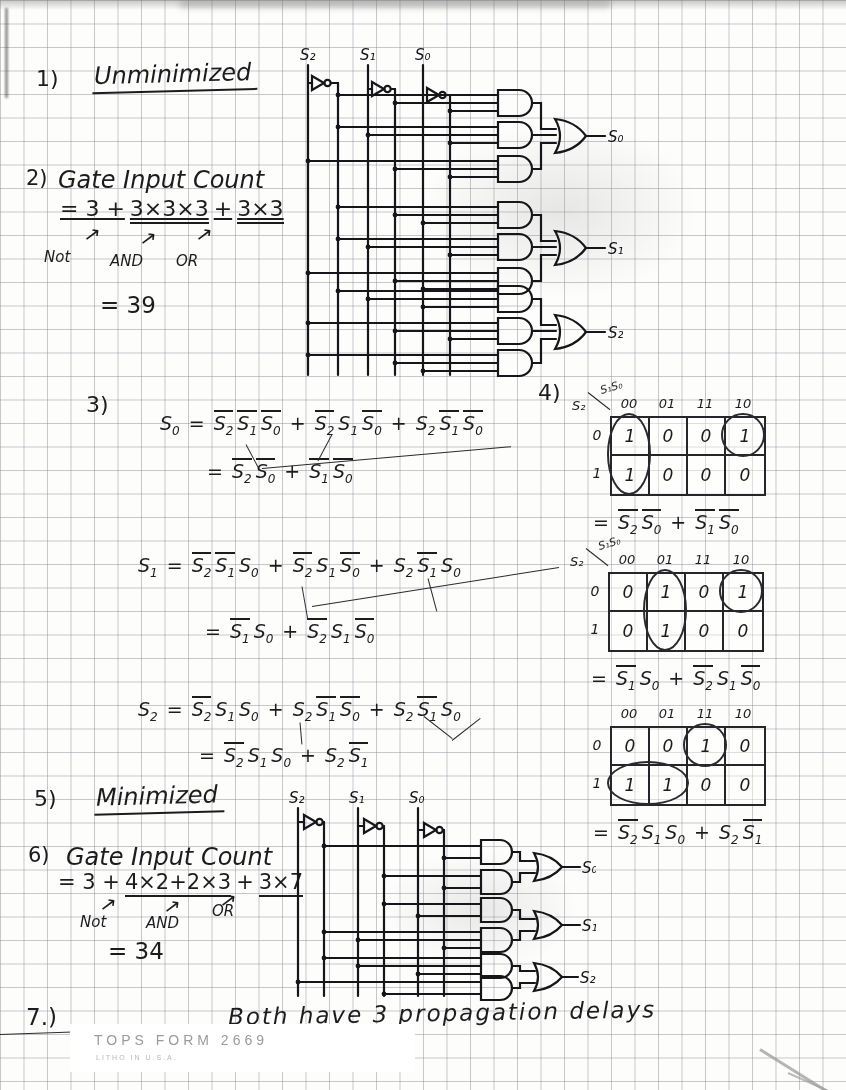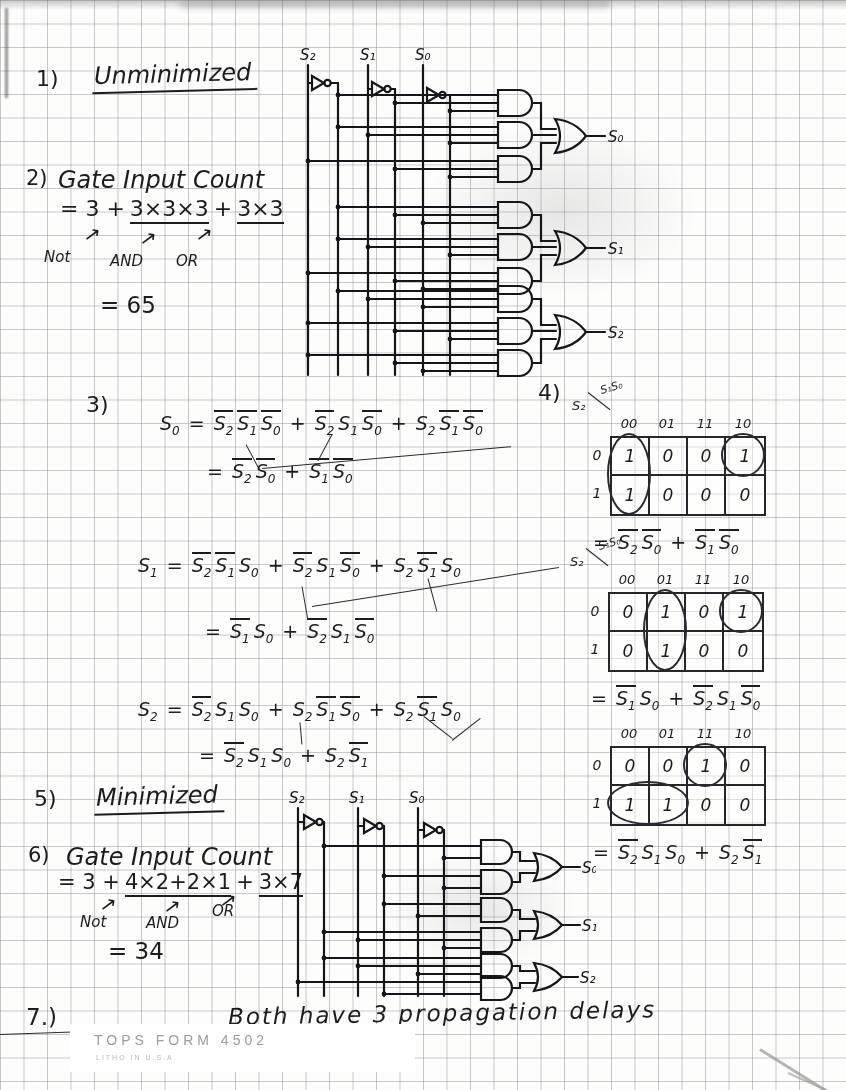--- a/index.html
+++ b/index.html
@@ -24,21 +24,21 @@
   .eq{font-size:19px;font-style:italic;}
   .eq .op{margin:0 7px;font-style:normal;}
   .eq .v{display:inline-block;line-height:1.15;margin:0 2px;padding-top:3px;}
   .eq .v sub{font-size:12px;}
   .eq .bar{border-top:2px solid #1c1c1e;padding-top:1px;}
   .stroke{position:absolute;height:0;border-top:1.7px solid #2a2a2e;transform-origin:left center;}
   .kmap{position:absolute;}
   .km-corner-top{position:absolute;font-size:11px;font-style:italic;transform:rotate(-16deg);}
   .km-corner-left{position:absolute;font-size:13px;font-style:italic;}
   .km-slash{position:absolute;width:28px;height:0;border-top:1.6px solid #26262a;transform:rotate(38deg);transform-origin:left center;}
-  .km-head{display:flex;margin-left:26px;height:20px;margin-top:20px;}
+  .km-head{display:flex;margin-left:26px;height:20px;}
   .km-head div{width:38px;text-align:center;font-size:13px;font-style:italic;}
   .km-body{display:flex;}
   .km-rows{width:26px;display:flex;flex-direction:column;}
   .km-rows div{height:38px;line-height:38px;text-align:center;font-size:14px;font-style:italic;}
   .km-wrap{position:relative;}
   .km-table{border:2.6px solid #26262a;display:grid;grid-template-columns:repeat(4,38px);grid-auto-rows:38px;background:rgba(255,255,255,.4);}
   .km-cell{border-right:2px solid #26262a;border-bottom:2px solid #26262a;display:flex;align-items:center;justify-content:center;font-size:17px;font-style:italic;}
   .km-cell.lc{border-right:none;}
   .km-cell.lr{border-bottom:none;}
   .km-oval{position:absolute;border:2.2px solid #2a2a2e;border-radius:50%;}
@@ -61,30 +61,30 @@
   <div class="smudge" style="left:420px;top:120px;width:280px;height:180px;background:radial-gradient(ellipse,rgba(150,150,150,.22),transparent 70%);"></div>
   <div class="smudge" style="left:380px;top:850px;width:200px;height:120px;background:radial-gradient(ellipse,rgba(150,150,150,.2),transparent 70%);"></div>
   <div class="smudge" style="left:760px;top:1048px;width:95px;height:0;border-top:3px solid rgba(150,150,150,.7);transform:rotate(32deg);transform-origin:left center;"></div>
   <div class="smudge" style="left:788px;top:1072px;width:70px;height:0;border-top:2px solid rgba(160,160,160,.7);transform:rotate(24deg);transform-origin:left center;"></div>
 
   <span class="abs hnum" style="left:36px;top:66px;">1)</span>
   <span class="abs htitle" style="left:92px;top:60px;">Unminimized</span>
 
   <span class="abs hnum" style="left:26px;top:166px;font-size:21px;">2)</span>
   <span class="abs subtitle" style="left:58px;top:166px;">Gate Input Count</span>
-  <div class="abs gexpr" style="left:60px;top:196px;">
+  <div class="abs gexpr" style="left:60px;top:196px;text-decoration:underline;">
     <span>= 3 +</span><span class="u">3×3×3</span><span>+</span><span class="u">3×3</span>
   </div>
   <span class="abs arrow" style="left:84px;top:222px;">↗</span>
   <span class="abs arrow" style="left:140px;top:226px;">↗</span>
   <span class="abs arrow" style="left:196px;top:222px;">↗</span>
   <span class="abs glabel" style="left:44px;top:248px;">Not</span>
   <span class="abs glabel" style="left:110px;top:252px;">AND</span>
   <span class="abs glabel" style="left:176px;top:252px;">OR</span>
-  <span class="abs total" style="left:100px;top:292px;">= 65</span>
+  <span class="abs total" style="left:100px;top:292px;">= 39</span>
 
   <svg class="abs" style="left:283px;top:45px;" width="340" height="335" viewBox="0 0 340 335">
     <g stroke="#15151a" stroke-width="2.2" fill="none" stroke-linecap="round">
       <path d="M25,20 V330"></path>
         <path d="M55,38 V330"></path>
       <path d="M85,20 V330"></path>
         <path d="M112,44 V330"></path>
       <path d="M140,20 V330"></path>
         <path d="M167,50 V330"></path>
       <g>
@@ -317,21 +317,21 @@
       </div>
       <div class="eq km-result"><span class="op">=</span><span class="v bar">S<sub>2</sub></span><span class="v">S<sub>1</sub></span><span class="v">S<sub>0</sub></span><span class="op">+</span><span class="v">S<sub>2</sub></span><span class="v bar">S<sub>1</sub></span></div>
     </div>
 
   <span class="abs hnum" style="left:34px;top:786px;">5)</span>
   <span class="abs htitle" style="left:94px;top:782px;">Minimized</span>
 
   <span class="abs hnum" style="left:28px;top:843px;font-size:21px;">6)</span>
   <span class="abs subtitle" style="left:66px;top:843px;">Gate Input Count</span>
   <div class="abs gexpr" style="left:58px;top:870px;font-size:21px;">
-    <span>= 3 +</span><span class="u">4×2+2×1</span><span>+</span><span class="u">3×7</span>
+    <span>= 3 +</span><span class="u">4×2+2×3</span><span>+</span><span class="u">3×7</span>
   </div>
   <span class="abs arrow" style="left:100px;top:892px;">↗</span>
   <span class="abs arrow" style="left:164px;top:894px;">↗</span>
   <span class="abs arrow" style="left:220px;top:888px;">↗</span>
   <span class="abs glabel" style="left:80px;top:913px;">Not</span>
   <span class="abs glabel" style="left:146px;top:914px;">AND</span>
   <span class="abs glabel" style="left:212px;top:902px;">OR</span>
   <span class="abs total" style="left:108px;top:938px;">= 34</span>
 
   <svg class="abs" style="left:276px;top:788px;" width="320" height="215" viewBox="0 0 320 215">
@@ -425,16 +425,16 @@
     <text x="306" y="85">S₀</text>
     <text x="306" y="143">S₁</text>
     <text x="304" y="195">S₂</text>
   </svg>
 
   <span class="abs hnum" style="left:26px;top:1004px;font-size:23px;">7.)</span>
   <div class="stroke" style="left:0;top:1034px;width:80px;transform:rotate(-2deg);"></div>
   <span class="abs" style="left:228px;top:1000px;font-size:23px;font-style:italic;transform:rotate(-1deg);letter-spacing:2px;">Both have 3 propagation delays</span>
 
   <div class="stamp-box" style="left:70px;top:1024px;width:345px;height:48px;">
-    <div class="abs stamp1" style="left:24px;top:8px;">TOPS FORM 4502</div>
+    <div class="abs stamp1" style="left:24px;top:8px;">TOPS FORM 2669</div>
     <div class="abs stamp2" style="left:26px;top:30px;">LITHO IN U.S.A.</div>
   </div>
 </div>
 
 </body></html>

